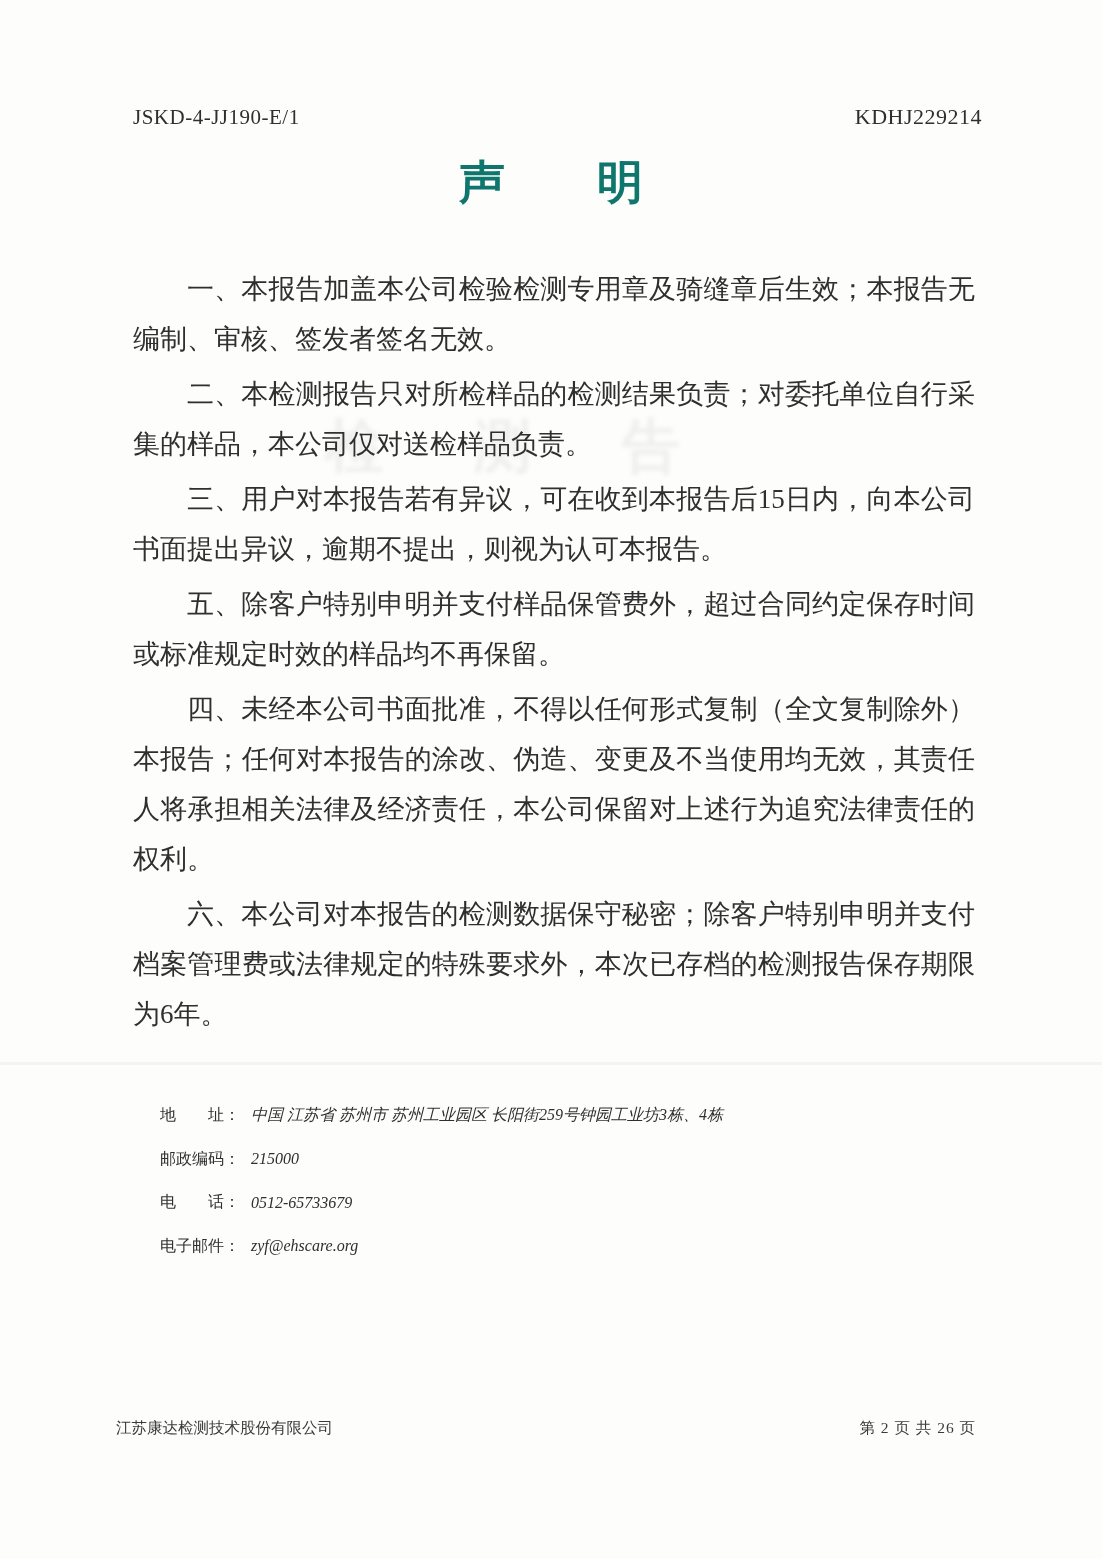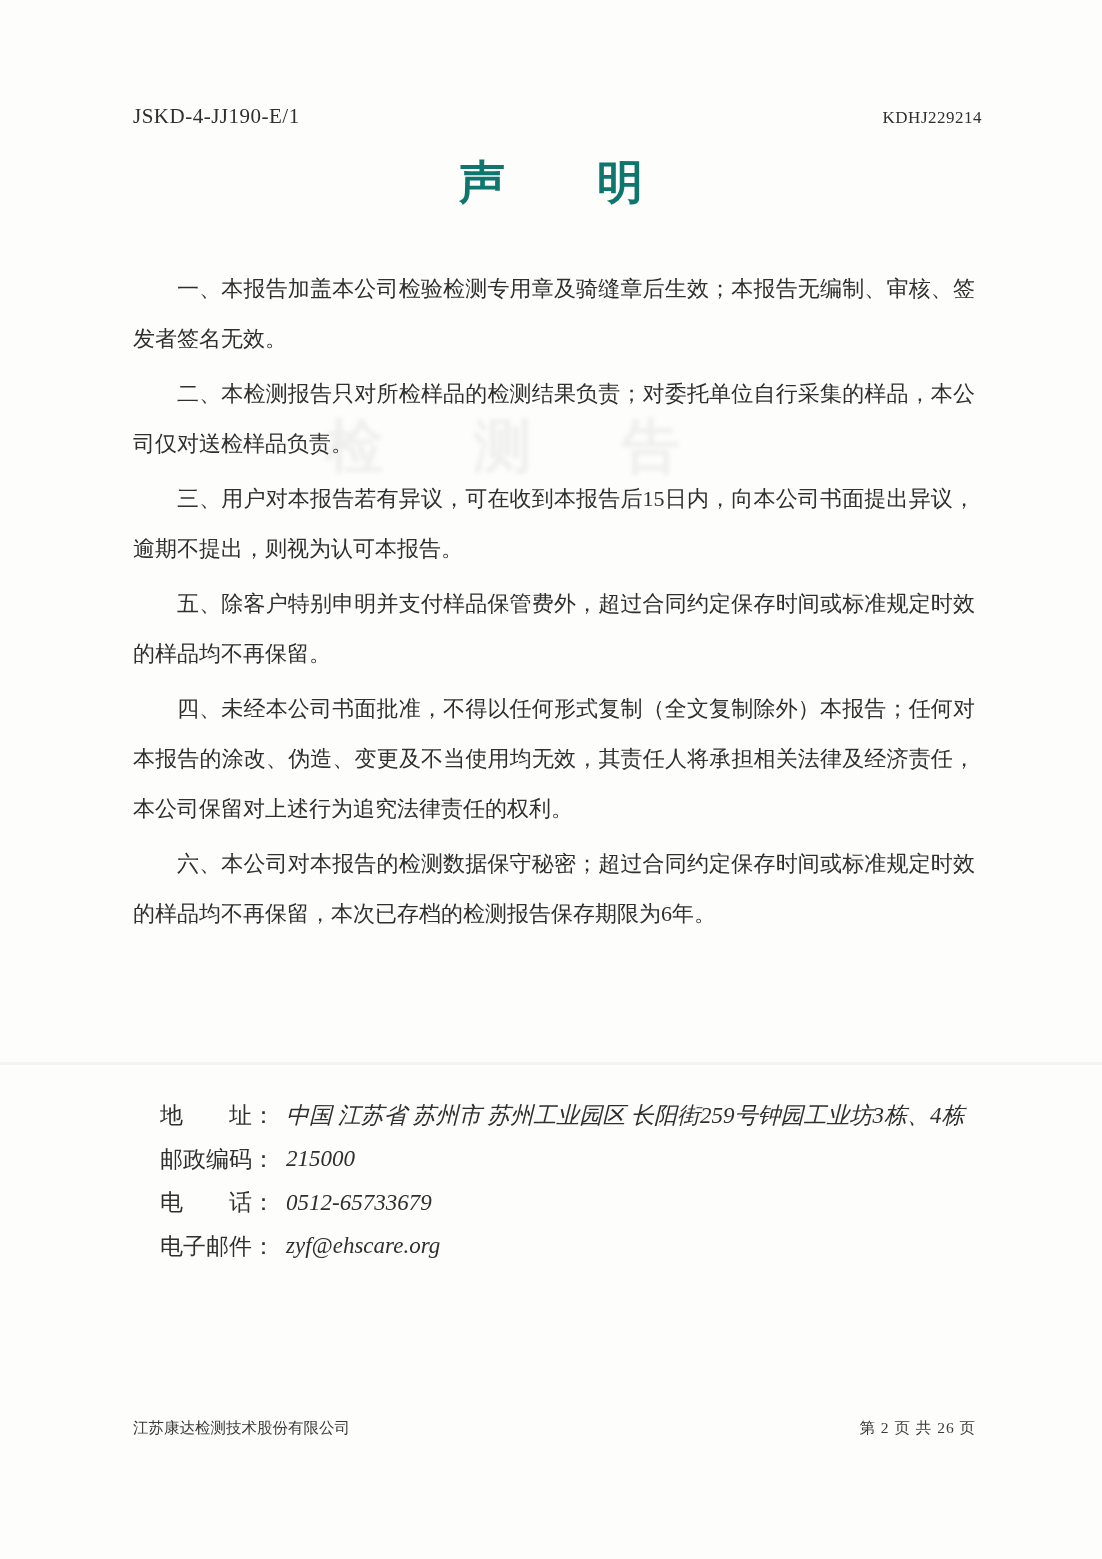--- a/index.html
+++ b/index.html
@@ -22,21 +22,21 @@
     left: 133px;
     right: 120px;
     display: flex;
     justify-content: space-between;
     align-items: baseline;
     font-size: 21px;
     letter-spacing: 0.5px;
     gap: 32px;
   }
   .report-no {
-    font-size: 17px;
+    font-size: 22px;
   }
   .title {
     position: absolute;
     top: 152px;
     left: 0;
     width: 100%;
     margin: 0;
     text-align: center;
     font-size: 46px;
     font-weight: bold;
@@ -54,59 +54,59 @@
     white-space: pre;
     filter: blur(2px);
     pointer-events: none;
     user-select: none;
   }
   .statement-body {
     position: absolute;
     top: 264px;
     left: 133px;
     width: 842px;
-    font-size: 22px;
+    font-size: 27px;
     line-height: 50px;
     text-align: justify;
   }
   .statement-body p {
     margin: 0 0 5px 0;
     text-indent: 2em;
   }
   .scan-line {
     position: absolute;
     top: 1062px;
     left: 0;
     width: 100%;
     height: 3px;
     background: #f4f4f2;
   }
   .contact {
     position: absolute;
     top: 1094px;
     left: 160px;
-    font-size: 23px;
+    font-size: 16px;
   }
   .contact .row {
     display: flex;
     align-items: center;
     height: 43.5px;
   }
   .contact .lbl {
     white-space: pre;
   }
   .contact .val {
     margin-left: 11px;
     white-space: pre;
     font-style: italic;
   }
   .page-footer {
     position: absolute;
     top: 1418px;
-    left: 133px;
+    left: 116px;
     right: 126px;
     display: flex;
     justify-content: space-between;
     align-items: baseline;
     font-size: 15.5px;
     color: #3a3a3a;
   }
   .page-footer .page-info {
     white-space: pre;
     letter-spacing: 1px;
@@ -125,21 +125,21 @@
   <h1 class="title">声　　明</h1>
 
   <div class="ghost-watermark">检 测 告</div>
 
   <main class="statement-body">
     <p>一、本报告加盖本公司检验检测专用章及骑缝章后生效；本报告无编制、审核、签发者签名无效。</p>
     <p>二、本检测报告只对所检样品的检测结果负责；对委托单位自行采集的样品，本公司仅对送检样品负责。</p>
     <p>三、用户对本报告若有异议，可在收到本报告后15日内，向本公司书面提出异议，逾期不提出，则视为认可本报告。</p>
     <p>五、除客户特别申明并支付样品保管费外，超过合同约定保存时间或标准规定时效的样品均不再保留。</p>
     <p>四、未经本公司书面批准，不得以任何形式复制（全文复制除外）本报告；任何对本报告的涂改、伪造、变更及不当使用均无效，其责任人将承担相关法律及经济责任，本公司保留对上述行为追究法律责任的权利。</p>
-    <p>六、本公司对本报告的检测数据保守秘密；超过合同约定保存时间或标准规定时效的样品均不再保留，本次已存档的检测报告保存期限为6年。</p>
+    <p>六、本公司对本报告的检测数据保守秘密；除客户特别申明并支付档案管理费或法律规定的特殊要求外，本次已存档的检测报告保存期限为6年。</p>
   </main>
 
   <div class="scan-line"></div>
 
   <section class="contact">
     <div class="row">
       <span class="lbl">地　　址：</span>
       <span class="val">中国 江苏省 苏州市 苏州工业园区 长阳街259号钟园工业坊3栋、4栋</span>
     </div>
     <div class="row">

